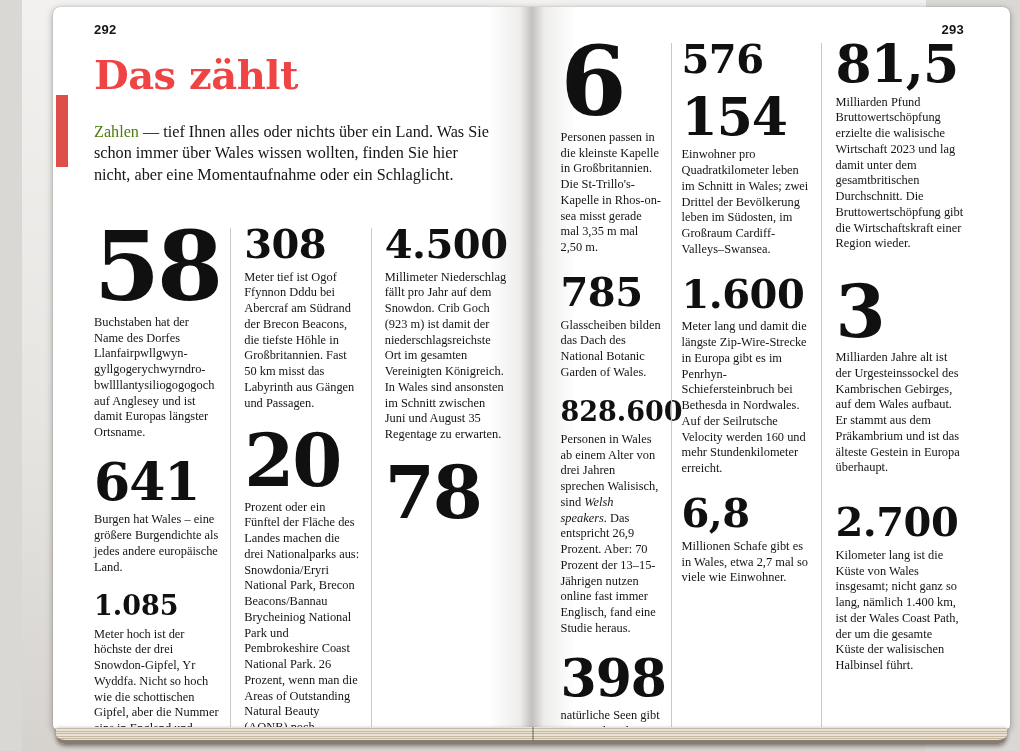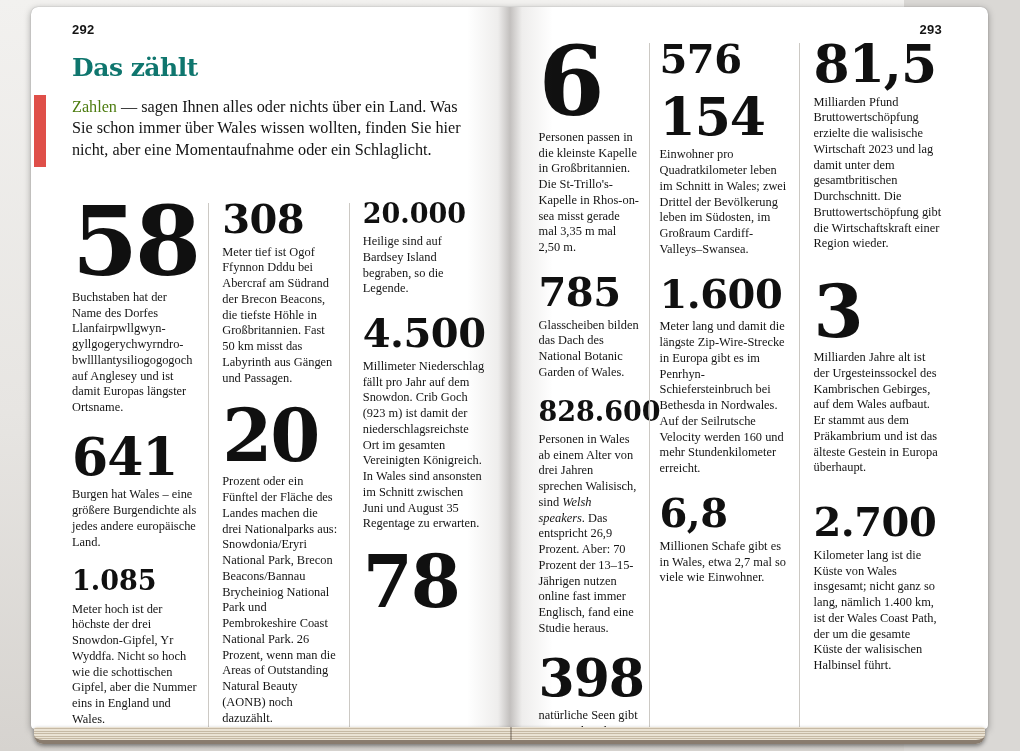--- a/index.html
+++ b/index.html
@@ -7,20 +7,21 @@
   body {
     width:1020px; height:751px;
     background:#dad8d5;
     font-family:"Liberation Serif", serif;
     color:#141414;
     overflow:hidden;
   }
   .stage {
     position:relative; width:904px; height:751px;
     background:linear-gradient(180deg,#f2f1ef 0%, #e7e5e2 55%, #d6d3cf 100%);
+    margin-left:22px;
   }
   .book { position:absolute; left:31px; top:7px; width:957px; height:737px; }
   .pages {
     position:absolute; left:0; right:0; top:0; bottom:15px;
     display:flex;
     background:#ffffff;
     border-radius:7px 7px 4px 4px;
     box-shadow:0 2px 7px rgba(0,0,0,.35), 0 0 1px rgba(0,0,0,.35);
   }
   .page { position:relative; width:50%; overflow:hidden; }
@@ -36,22 +37,22 @@
   .page-right .pagenum { right:46px; }
 
   .accent-bar {
     position:absolute; left:3px; top:88px; width:12px; height:72px;
     background:#df4f49;
   }
 
   .title {
     margin-top:26px;
     font-family:"DejaVu Serif", serif;
-    font-weight:bold; font-size:25px; line-height:1;
-    letter-spacing:-.5px; color:#0f766e;
+    font-weight:bold; font-size:40px; line-height:1;
+    letter-spacing:-.5px; color:#ef4444;
   }
   .intro {
     margin-top:15px; width:404px;
     font-size:16.2px; line-height:1.32;
   }
   .intro .lead { color:#4d7c0f; }
 
   .columns { display:flex; align-items:stretch; }
   .page-left  .columns { margin-top:42px; }
   .page-right .columns { margin-top:14px; }
@@ -112,21 +113,21 @@
 <div class="stage">
   <div class="book">
     <div class="pages">
 
       <div class="page page-left">
         <div class="pagenum">292</div>
         <div class="accent-bar"></div>
 
         <h1 class="title">Das zählt</h1>
 
-        <p class="intro"><span class="lead">Zahlen</span><span> — sagen Ihnen alles oder nichts über ein Land. Was Sie schon immer über Wales wissen wollten, finden Sie hier nicht, aber eine Momentaufnahme oder ein Schlaglicht.</span></p>
+        <p class="intro"><span class="lead">Zahlen</span><span> — tief Ihnen alles oder nichts über ein Land. Was Sie schon immer über Wales wissen wollten, finden Sie hier nicht, aber eine Momentaufnahme oder ein Schlaglicht.</span></p>
 
         <div class="columns">
           <div class="col lc1">
             <div class="stat">
               <div class="num n-1">58</div>
               <div class="desc">Buchstaben hat der Name des Dorfes Llanfairpwllgwyn-gyllgogerychwyrndro-bwllllantysiliogogogoch auf Anglesey und ist damit Europas längster Ortsname.</div>
             </div>
             <div class="stat">
               <div class="num n-3">641</div>
               <div class="desc">Burgen hat Wales – eine größere Burgendichte als jedes andere europäische Land.</div>
@@ -142,24 +143,20 @@
               <div class="num n-4">308</div>
               <div class="desc">Meter tief ist Ogof Ffynnon Dddu bei Abercraf am Südrand der Brecon Beacons, die tiefste Höhle in Großbritannien. Fast 50 km misst das Labyrinth aus Gängen und Passagen.</div>
             </div>
             <div class="stat">
               <div class="num n-2">20</div>
               <div class="desc">Prozent oder ein Fünftel der Fläche des Landes machen die drei Nationalparks aus: Snowdonia/Eryri National Park, Brecon Beacons/Bannau Brycheiniog National Park und Pembrokeshire Coast National Park. 26 Prozent, wenn man die Areas of Outstanding Natural Beauty (AONB) noch dazuzählt.</div>
             </div>
           </div>
 
           <div class="col lc3 divided">
-            <div class="stat">
-              <div class="num n-5">20.000</div>
-              <div class="desc">Heilige sind auf Bardsey Island begraben, so die Legende.</div>
-            </div>
             <div class="stat">
               <div class="num n-4">4.500</div>
               <div class="desc">Millimeter Niederschlag fällt pro Jahr auf dem Snowdon. Crib Goch (923 m) ist damit der niederschlagsreichste Ort im gesamten Vereinigten Königreich. In Wales sind ansonsten im Schnitt zwischen Juni und August 35 Regentage zu erwarten.</div>
             </div>
             <div class="stat">
               <div class="num n-2">78</div>
             </div>
           </div>
         </div>
       </div>

